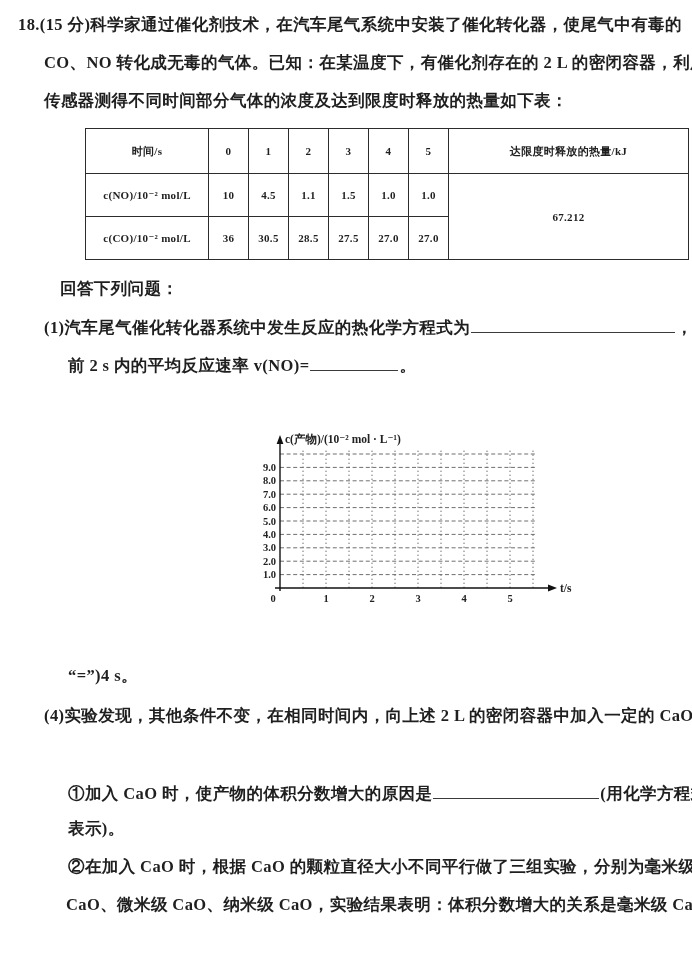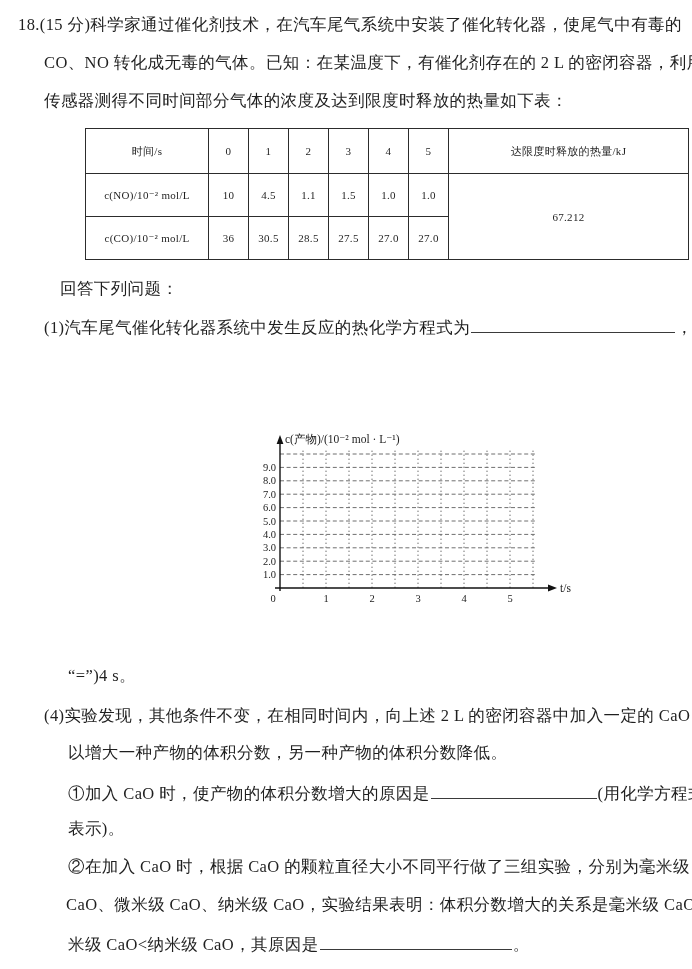--- a/index.html
+++ b/index.html
@@ -4,20 +4,21 @@
 <style>
   html,body{margin:0;padding:0;background:#ffffff;}
   .page{
     position:relative;
     width:692px;height:969px;
     margin:0 auto;
     background:#ffffff;
     color:#1f1f1f;
     font-family:"Liberation Serif","DejaVu Serif",serif;
     overflow:hidden;
+    font-weight:bold;
   }
   .ln{
     position:absolute;
     white-space:nowrap;
     font-size:16.5px;
     line-height:21px;
     letter-spacing:0.4px;
   }
   .blank{
     display:inline-block;
@@ -114,20 +115,23 @@
       <td class="num">27.0</td>
     </tr>
   </tbody>
     </table>
 
   <div class="ln" style="left:60px;top:278px">回答下列问题：</div>
 
   <div class="ln" style="left:44px;top:315px">
     <span>(1)汽车尾气催化转化器系统中发生反应的热化学方程式为</span><span class="blank bw1"></span><span>，</span>
   </div>
+  <div class="ln" style="left:68px;top:353px">
+    <span>前 2 s 内的平均反应速率 v(NO)=</span><span class="blank bw2"></span><span>。</span>
+  </div>
 
 
   <div class="chartbox">
     <svg id="plot-svg" width="330" height="188" viewBox="0 0 330 188">
         <line x1="26" y1="144.6" x2="283" y2="144.6" class="grid-h"></line>
         <line x1="26" y1="131.2" x2="283" y2="131.2" class="grid-h"></line>
         <line x1="26" y1="117.8" x2="283" y2="117.8" class="grid-h"></line>
         <line x1="26" y1="104.4" x2="283" y2="104.4" class="grid-h"></line>
         <line x1="26" y1="91" x2="283" y2="91" class="grid-h"></line>
         <line x1="26" y1="77.6" x2="283" y2="77.6" class="grid-h"></line>
@@ -166,26 +170,22 @@
         <text x="210" y="172" class="tick xlab">4</text>
         <text x="256" y="172" class="tick xlab">5</text>
         <text x="31" y="13" class="axlabel">c(产物)/(10⁻² mol · L⁻¹)</text>
         <text x="306" y="162" class="axlabel">t/s</text>
       </svg>
   </div>
 
   <div class="ln" style="left:68px;top:665px">“=”)4 s。</div>
 
   <div class="ln" style="left:44px;top:705px">(4)实验发现，其他条件不变，在相同时间内，向上述 2 L 的密闭容器中加入一定的 CaO 可</div>
-  <div class="ln" style="left:68px;top:742px">以增大一种产物的体积分数，另一种产物的体积分数降低。</div>
 
   <div class="ln" style="left:68px;top:781px">
     <span>①加入 CaO 时，使产物的体积分数增大的原因是</span><span class="blank bw4"></span><span>(用化学方程式</span>
   </div>
   <div class="ln" style="left:68px;top:818px">表示)。</div>
 
   <div class="ln" style="left:68px;top:856px">②在加入 CaO 时，根据 CaO 的颗粒直径大小不同平行做了三组实验，分别为毫米级</div>
   <div class="ln" style="left:66px;top:894px">CaO、微米级 CaO、纳米级 CaO，实验结果表明：体积分数增大的关系是毫米级 CaO&lt;微</div>
-  <div class="ln" style="left:68px;top:932px">
-    <span>米级 CaO&lt;纳米级 CaO，其原因是</span><span class="blank bw5"></span><span>。</span>
-  </div>
 
 </div>
 
 </body></html>

